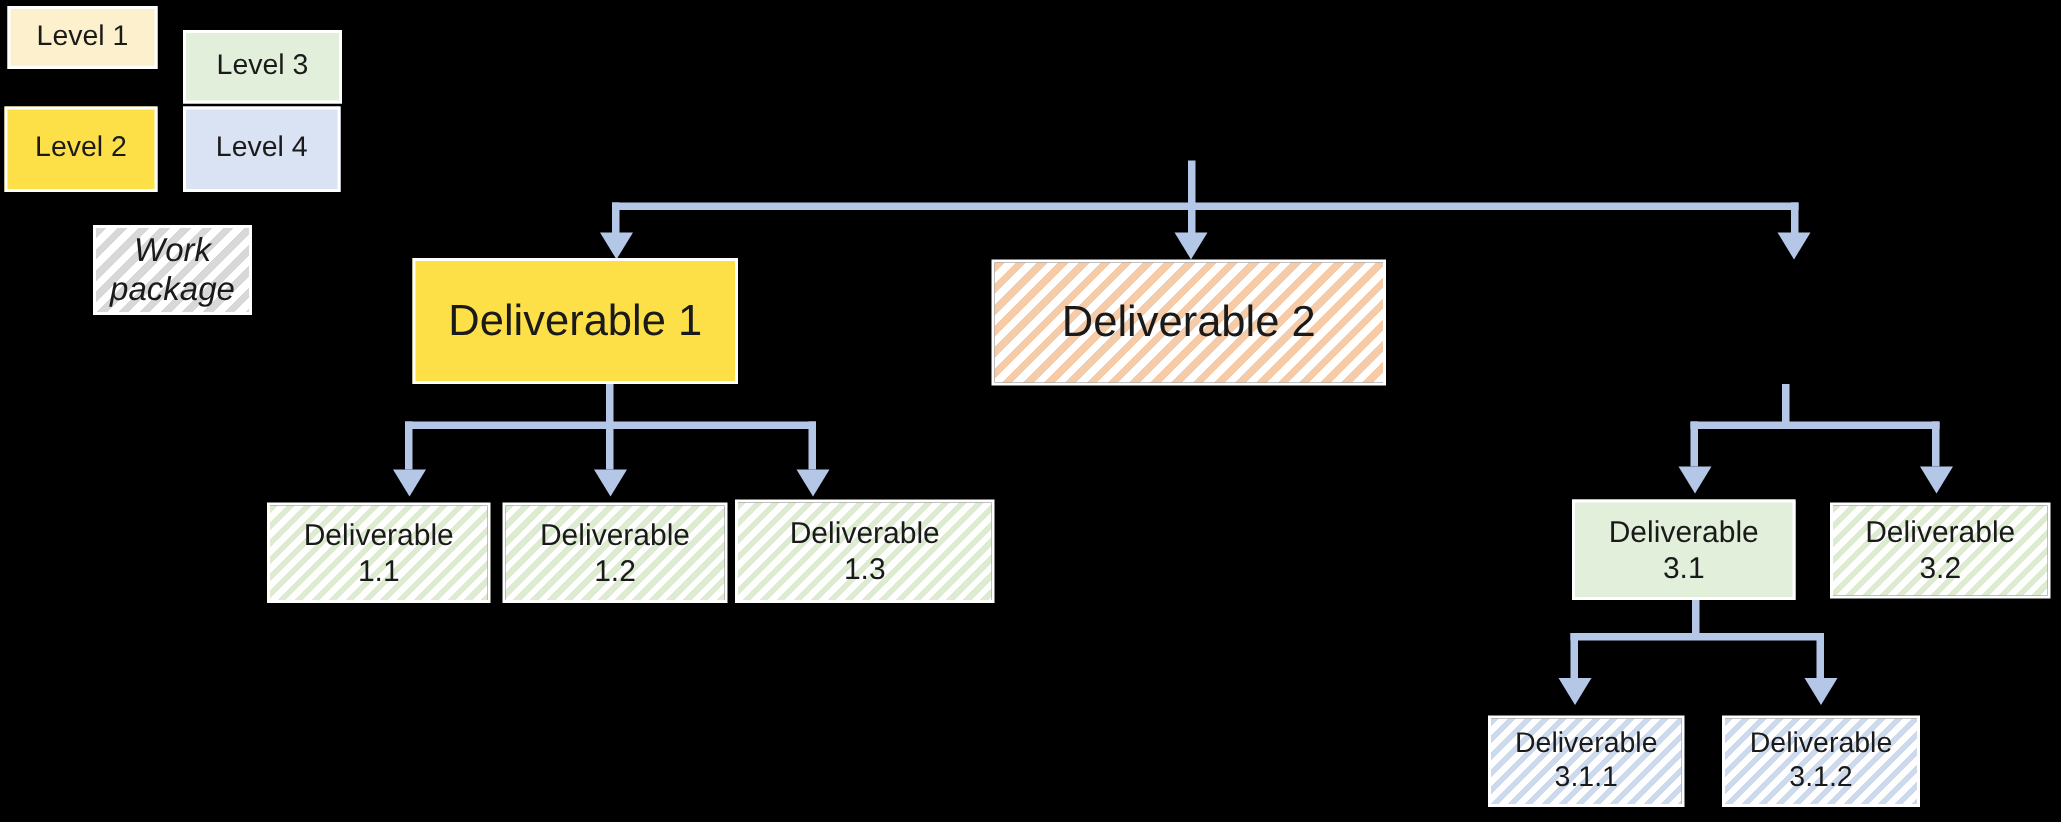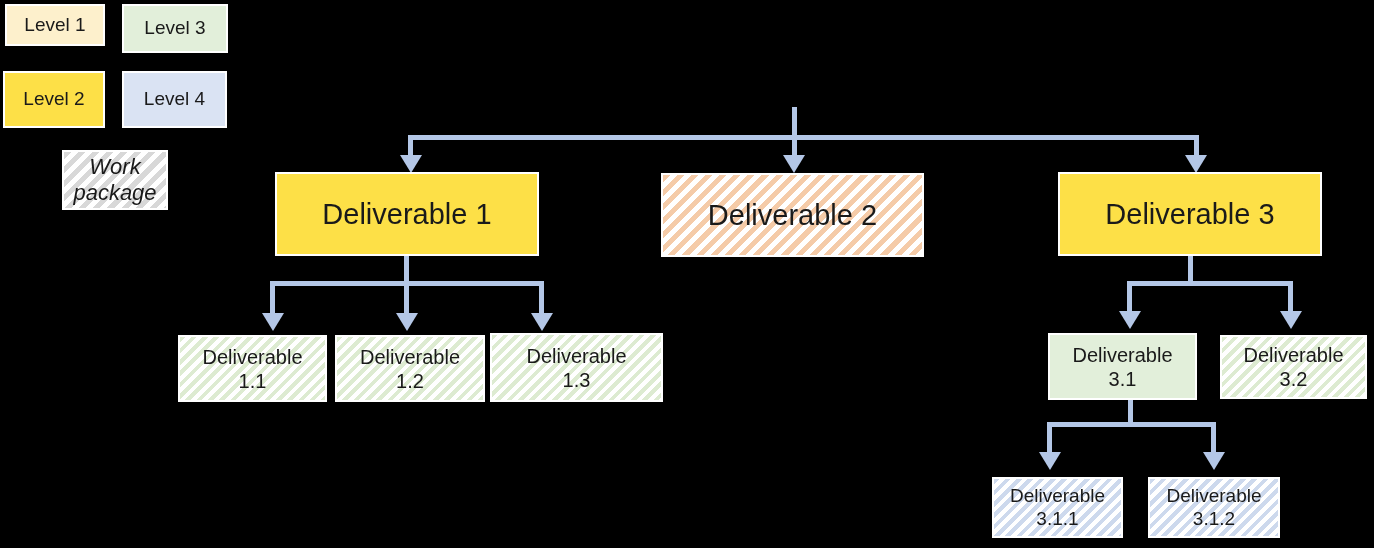--- a/index.html
+++ b/index.html
@@ -39,21 +39,21 @@
   .legend-box { padding:0 6px; }
 </style>
 </head>
 <body>
 
 <div class="canvas">
 
   <div class="box f-l1 fs19 legend-box" style="left:5px;top:4px;width:100px;height:42px">
     <span>Level 1</span>
   </div>
-  <div class="box f-l3 fs19 legend-box" style="left:122px;top:4px;width:106px;height:49px">
+  <div class="box f-l3 fs19 legend-box" style="left:122px;top:20px;width:106px;height:49px">
     <span>Level 3</span>
   </div>
   <div class="box f-l2 fs19 legend-box" style="left:3px;top:71px;width:102px;height:57px">
     <span>Level 2</span>
   </div>
   <div class="box f-l4 fs19 legend-box" style="left:122px;top:71px;width:105px;height:57px">
     <span>Level 4</span>
   </div>
   <div class="box h-gr fs18 legend-box" style="left:62px;top:150px;width:106px;height:60px">
     <span>Work package</span>
@@ -85,28 +85,25 @@
   <div class="arrow" style="left:1280px;top:311px"></div>
 
   <div class="vl" style="left:1128px;top:399px;height:26px"></div>
   <div class="hl" style="left:1047px;top:422px;width:169px"></div>
   <div class="vl" style="left:1047px;top:422px;height:30px"></div>
   <div class="arrow" style="left:1039px;top:452px"></div>
   <div class="vl" style="left:1211px;top:422px;height:30px"></div>
   <div class="arrow" style="left:1203px;top:452px"></div>
 
 
-  <div class="box f-l2 fs29" style="left:275px;top:172px;width:264px;height:84px">
+  <div class="box f-l2 fs29" style="left:275px;top:172px;width:217px;height:84px">
     <span>Deliverable 1</span>
   </div>
   <div class="box h-l2 fs29" style="left:661px;top:173px;width:263px;height:84px">
     <span>Deliverable 2</span>
-  </div>
-  <div class="box f-l2 fs29" style="left:1058px;top:172px;width:264px;height:84px">
-    <span>Deliverable 3</span>
   </div>
 
   <div class="box h-l3 fs20" style="left:178px;top:335px;width:149px;height:67px">
     <span>Deliverable</span>
     <span>1.1</span>
   </div>
   <div class="box h-l3 fs20" style="left:335px;top:335px;width:150px;height:67px">
     <span>Deliverable</span>
     <span>1.2</span>
   </div>

